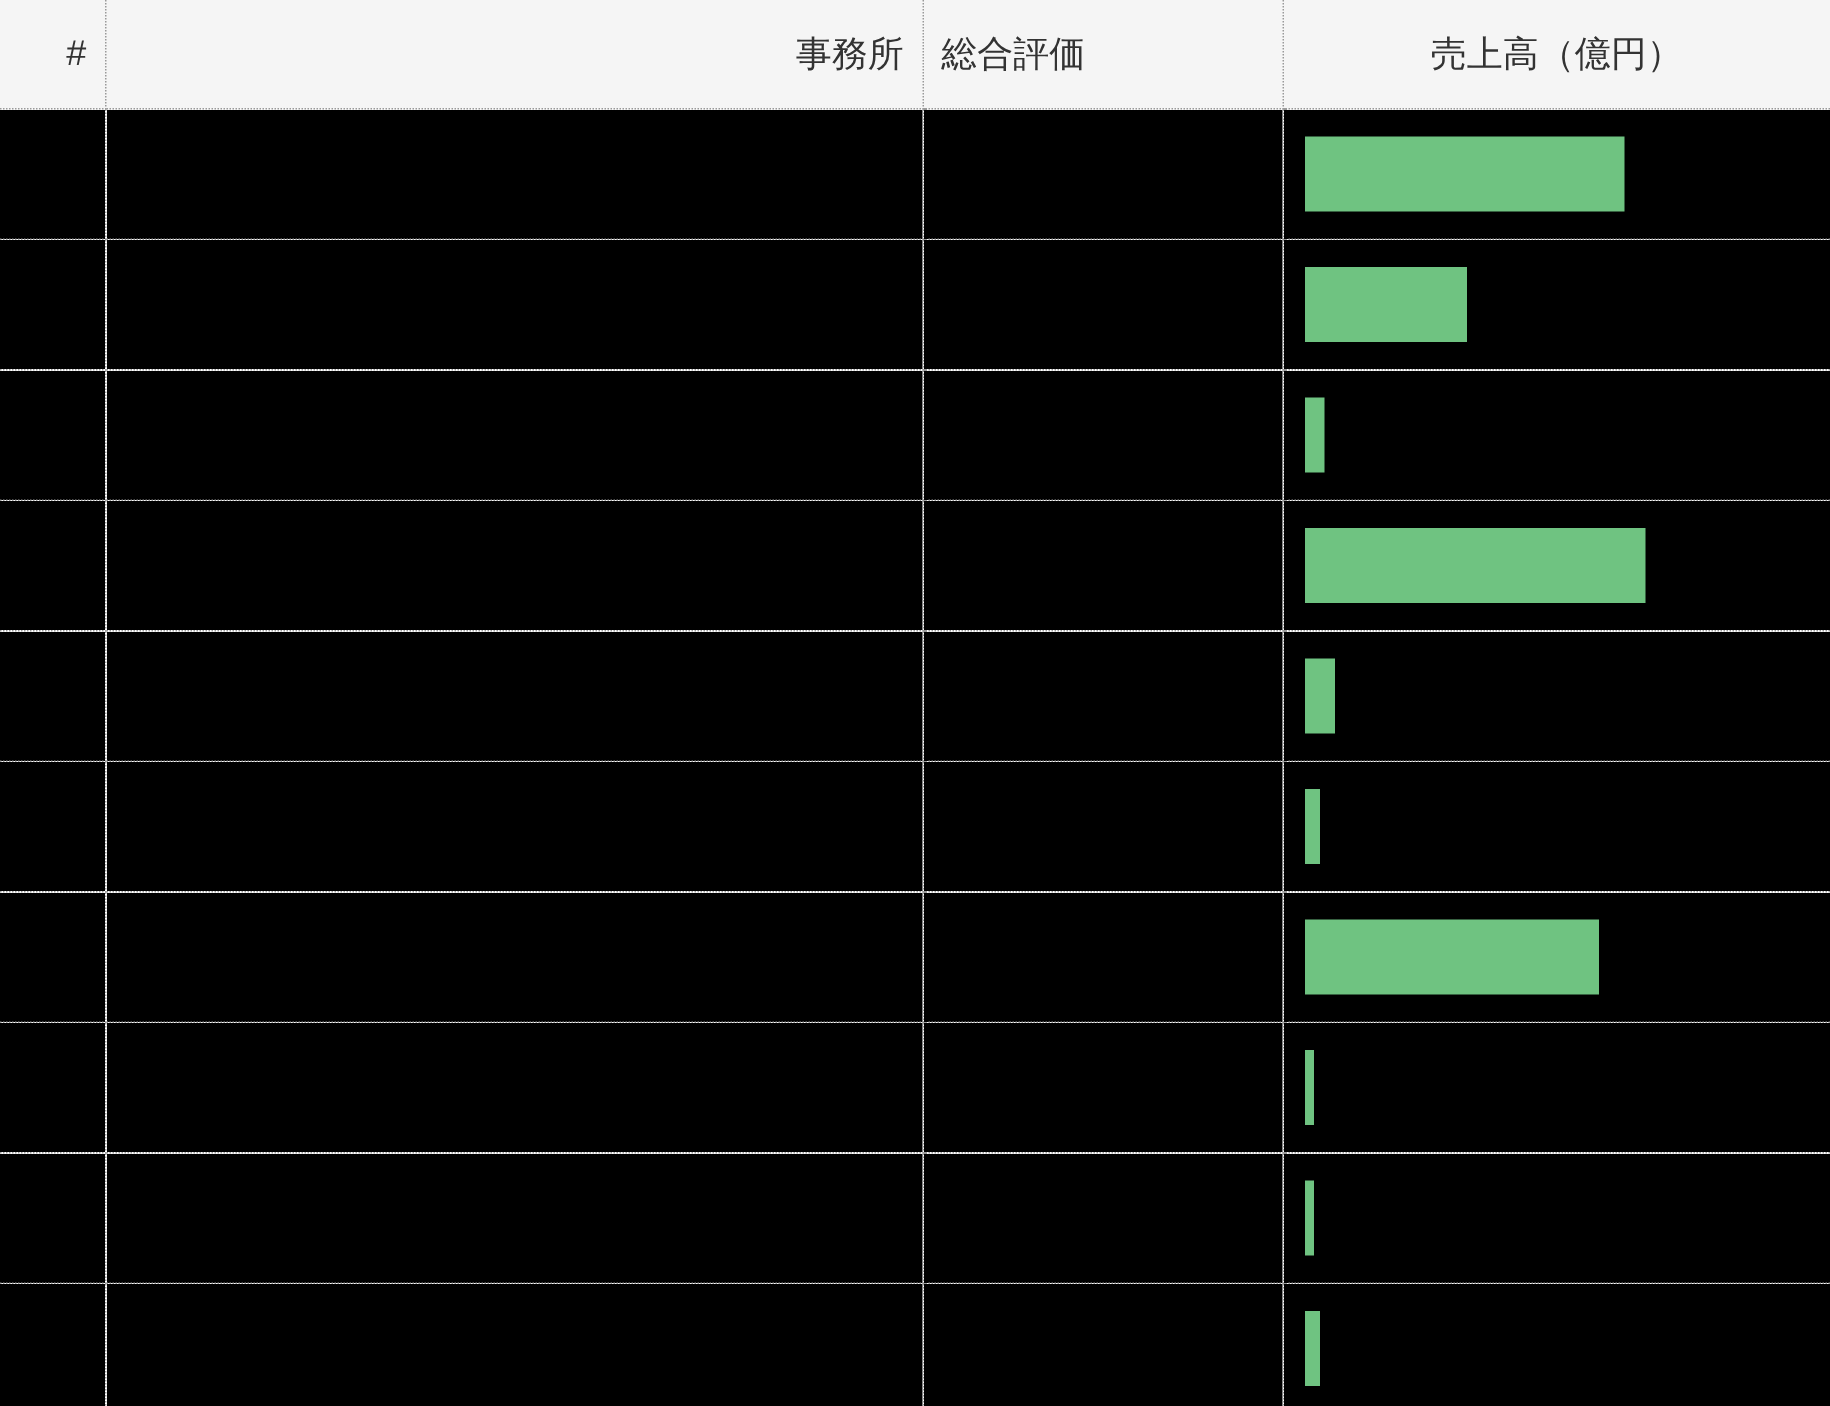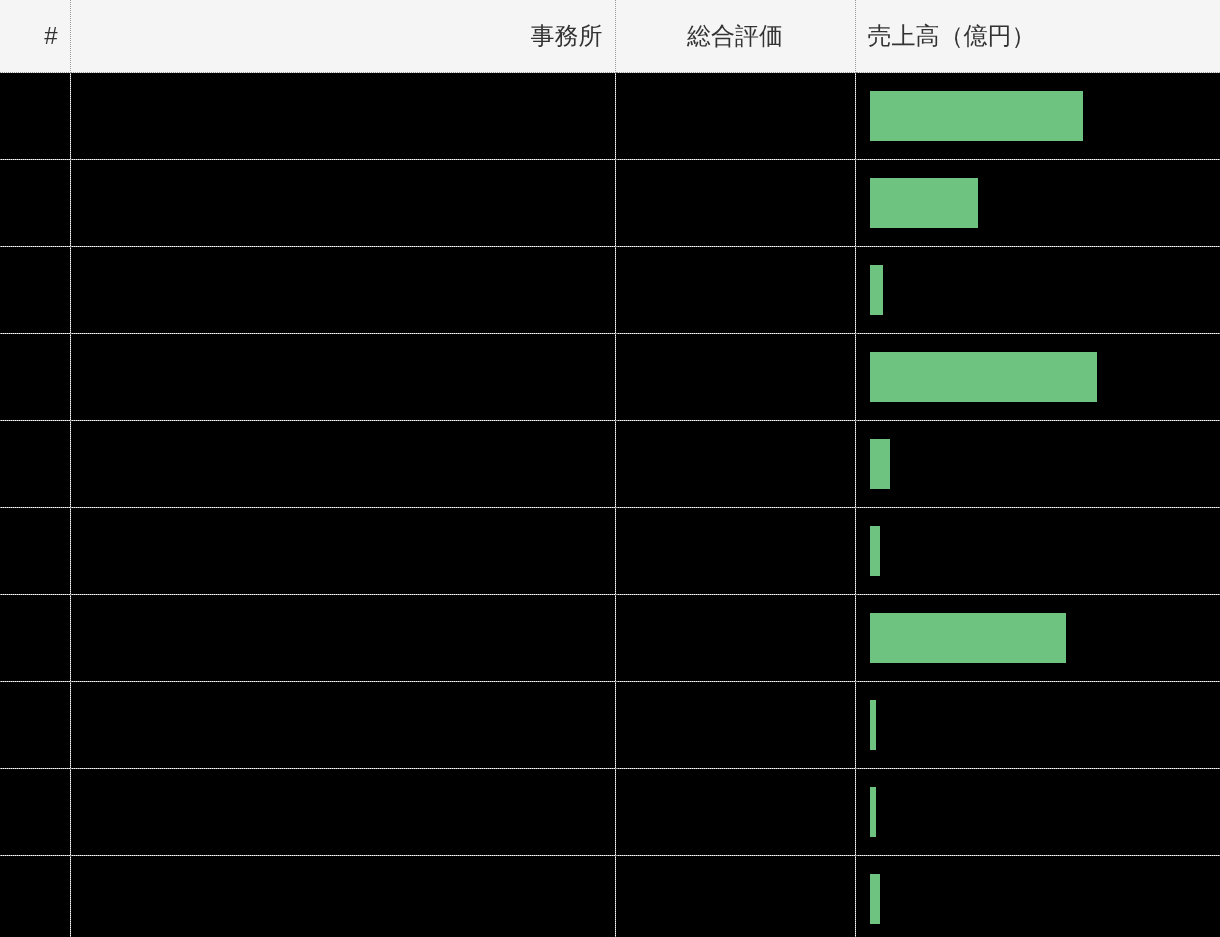--- a/index.html
+++ b/index.html
@@ -32,25 +32,25 @@
   .col-rank {
     width: 70px;
     text-align: right;
   }
   .col-office {
     width: 545px;
     text-align: right;
   }
   .col-rating {
     width: 240px;
-    text-align: center;
+    text-align: left;
   }
   .col-revenue {
     width: 365px;
-    text-align: left;
+    text-align: center;
   }
   .data-row {
     background: #000;
   }
   .data-cell {
     height: 85px;
     padding: 0;
     border-right: 1px dotted #999;
     border-bottom: 1px dotted #999;
     position: relative;

